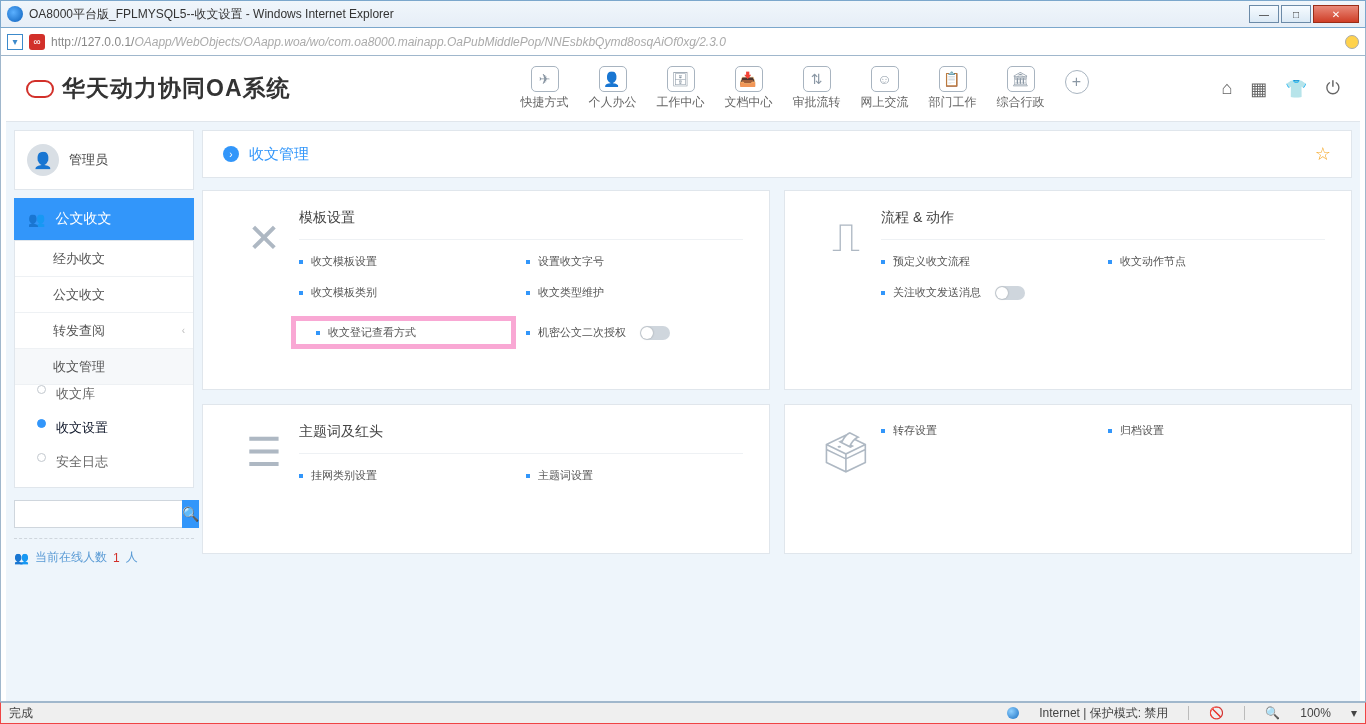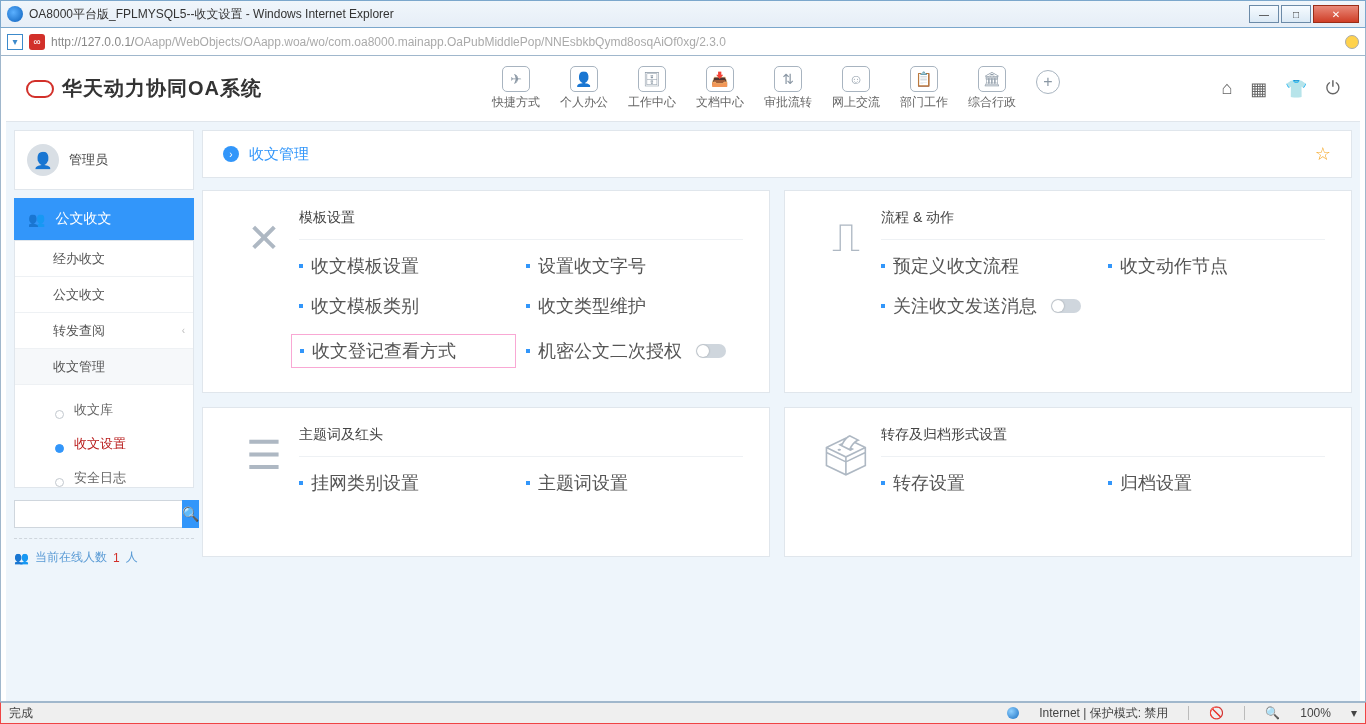--- a/index.html
+++ b/index.html
@@ -9,72 +9,72 @@
 .win-titlebar { height: 28px; background: linear-gradient(#f0f6fb,#e6eef7); border: 1px solid #7ba7cc; display: flex; align-items: center; padding: 0 6px; font-size: 12px; color: #333; }
 .win-titlebar .ie-icon { width: 16px; height: 16px; margin-right: 6px; background: radial-gradient(circle at 40% 40%, #5bb0ff, #0a5fbb); border-radius: 50%; }
 .win-btns { margin-left: auto; display: flex; gap: 2px; }
 .win-btns div { width: 30px; height: 18px; border: 1px solid #6b8aa8; background: linear-gradient(#f6fbff,#dbe9f5); font-size: 10px; display:flex; align-items:center; justify-content:center; color:#333; }
 .win-btns .close { background: linear-gradient(#e98a7a,#cf3e27); color:#fff; border-color:#9a2d17; width:46px; }
 
 .addr-bar { height: 28px; border: 1px solid #a0b7cc; border-top: none; display: flex; align-items: center; padding: 0 6px; background: #fff; font-size: 12px; color: #555; }
 .addr-bar .shield { width:16px; height:16px; border: 1px solid #3c8acb; color:#3c8acb; display:flex; align-items:center; justify-content:center; margin-right:6px; font-size:10px; }
 .addr-bar .favicon { width:16px; height:16px; background:#d2302a; border-radius:3px; margin-right:6px; display:flex; align-items:center; justify-content:center; color:#fff; font-size:10px; }
 .addr-bar .url { flex:1; color:#888; }
-.addr-bar .url .dim { color:#aaa; }
+.addr-bar .url .dim { color:#aaa;font-style:italic; }
 .addr-bar .yellow-dot { width:14px; height:14px; border:1px solid #aaa; border-radius:50%; background:#ffd24c; margin-left:6px; }
 
 
 .app { position: relative; height: calc(724px - 28px - 28px - 22px); border: 1px solid #a0b7cc; border-top: none; background: #fff; overflow:hidden; }
 .app-inner { position:absolute; top:0; left:5px; right:5px; bottom:0; background:#eef5fb; }
 .topbar { height: 66px; background:#fff; border-bottom:1px solid #e0e6ec; display:flex; align-items:center; padding:0 20px; }
 .logo { display:flex; align-items:center; gap:8px; }
 .logo-mark { width:28px; height:18px; border:2px solid #d2302a; border-radius:9px; position:relative; }
-.logo-text { font-size:20px; font-weight:bold; color:#333; letter-spacing:1px; }
+.logo-text { font-size:23px; font-weight:bold; color:#333; letter-spacing:1px; }
 .nav { margin-left: 230px; display:flex; gap:20px; }
 .nav-item { display:flex; flex-direction:column; align-items:center; font-size:12px; color:#666; cursor:pointer; }
 .nav-item .nav-ico { width:28px; height:26px; border:1px solid #a8b4c0; border-radius:5px; margin-bottom:2px; display:flex; align-items:center; justify-content:center; color:#8a97a4; font-size:14px; }
 .nav-add { width:24px; height:24px; border:1px solid #a8b4c0; border-radius:50%; display:flex; align-items:center; justify-content:center; color:#8a97a4; margin-top:4px; cursor:pointer; }
 .top-right { margin-left:auto; display:flex; gap:18px; color:#666; align-items:center; }
 .top-right span { font-size:18px; cursor:pointer; }
 
 .body-row { display:flex; height: calc(100% - 66px); }
 .sidebar { width: 196px; padding:8px; }
 .user-card { background:#fff; border:1px solid #e0e6ec; height:60px; display:flex; align-items:center; padding:0 12px; gap:10px; margin-bottom:8px; }
 .user-avatar { width:32px; height:32px; border-radius:50%; background:#d9dfe5; display:flex; align-items:center; justify-content:center; color:#a7afb8; }
 .user-name { font-size:13px; color:#444; }
 .side-head { background:#3296fa; color:#fff; height:42px; display:flex; align-items:center; padding:0 14px; font-size:14px; gap:10px; }
 .side-panel { background:#fff; border:1px solid #e0e6ec; }
 .side-item { height:36px; display:flex; align-items:center; padding:0 38px; font-size:13px; color:#555; border-bottom:1px solid #eef1f4; position:relative; cursor:pointer; }
 .side-item.active { background:#f6f8fa; }
 .side-item .arrow { position:absolute; right:8px; color:#bbb; font-size:10px; }
-.sub-item { height:34px; display:flex; align-items:flex-end; padding-left:40px; font-size:13px; color:#666; gap:10px; cursor:pointer; }
+.sub-item { height:34px; display:flex; align-items:flex-start; padding-left:22px; font-size:13px; color:#666; gap:10px; cursor:pointer; }
 .sub-item::before { content:""; width:7px; height:7px; border:1px solid #c2c8ce; border-radius:50%; display:inline-block; }
-.sub-item.active { color:#b91c1c; }
+.sub-item.active { color:#0f172a; }
 .sub-item.active::before { background:#3296fa; border-color:#3296fa; }
 .search-row { margin-top:12px; display:flex; }
 .search-row input { flex:1; height:28px; border:1px solid #cfd6dd; border-right:none; padding:0 6px; font-size:12px; }
 .search-row button { width:30px; height:28px; background:#3296fa; border:none; color:#fff; font-size:14px; cursor:pointer; }
 .online { margin-top:10px; font-size:12px; color:#5a9bd5; border-top:1px dashed #cfd6dd; padding-top:10px; display:flex; align-items:center; gap:6px;}
 .online .num { color:#d2302a; }
 
 .main { flex:1; padding:8px 8px 8px 0; display:flex; flex-direction:column; gap:12px; overflow:auto; }
 .crumb { background:#fff; border:1px solid #e0e6ec; height:48px; display:flex; align-items:center; padding:0 20px; gap:10px; }
 .crumb-ico { width:16px; height:16px; border-radius:50%; background:#3296fa; color:#fff; display:flex; align-items:center; justify-content:center; font-size:10px; }
 .crumb-title { color:#3296fa; font-size:15px; }
 .crumb-star { margin-left:auto; color:#f5a623; font-size:18px; }
 
 .cards { display:grid; grid-template-columns: 1fr 1fr; gap:14px; }
 .card { background:#fff; border:1px solid #e0e6ec; min-height:200px; display:flex; padding:18px 26px 24px 26px; }
 .card-ico { width:70px; display:flex; align-items:flex-start; justify-content:center; color:#aeb8c3; font-size:40px; padding-top:6px; }
 .card-body { flex:1; }
 .card-title { font-size:14px; color:#444; padding-bottom:12px; border-bottom:1px solid #eef1f4; margin-bottom:14px; }
 .card-links { display:grid; grid-template-columns: 1fr 1fr; row-gap:16px; column-gap:10px; }
-.card-link { font-size:18px; color:#555; display:flex; align-items:center; gap:8px; cursor:pointer; }
+.card-link { font-size:11px; color:#555; display:flex; align-items:center; gap:8px; cursor:pointer; }
 .card-link::before { content:""; width:4px; height:4px; background:#3296fa; display:inline-block; }
-.card-link.boxed { border:1px solid #f9a8d4; padding:4px 8px; margin-left:-8px; }
+.card-link.boxed { border:5px solid #f9a8d4; padding:4px 20px; margin-left:-8px; }
 .toggle { width:30px; height:14px; background:#cfd6dd; border-radius:7px; position:relative; display:inline-block; margin-left:6px; }
 .toggle::after { content:""; width:12px; height:12px; background:#fff; border-radius:50%; position:absolute; top:1px; left:1px; box-shadow:0 0 2px rgba(0,0,0,.3); }
 
 .statusbar { height:22px; border:1px solid #ef4444; border-top:1px solid #a0b7cc; display:flex; align-items:center; font-size:12px; color:#444; padding:0 8px; background:#efefef; }
 .statusbar .right { margin-left:auto; display:flex; align-items:center; gap:20px; }
 .statusbar .globe { width:12px; height:12px; border-radius:50%; background:radial-gradient(circle at 35% 35%, #8fd0ff, #1a6fc2); display:inline-block; }
 .statusbar .sep { width:1px; height:14px; background:#bbb; display:inline-block; }
 .statusbar .zoom-minus, .statusbar .zoom-plus { cursor:pointer; }
 </style>
 </head>
@@ -264,21 +264,20 @@
               <div class="card-link">
                     <span>主题词设置</span>
                   </div>
             </div>
           </div>
         </div>
 
         <div class="card" style="min-height:150px;">
           <div class="card-ico">🗳</div>
           <div class="card-body">
-            <div class="card-title">转存及归档形式设置</div>
             <div class="card-links">
               <div class="card-link">
                     <span>转存设置</span>
                   </div>
               <div class="card-link">
                     <span>归档设置</span>
                   </div>
             </div>
           </div>
         </div>

